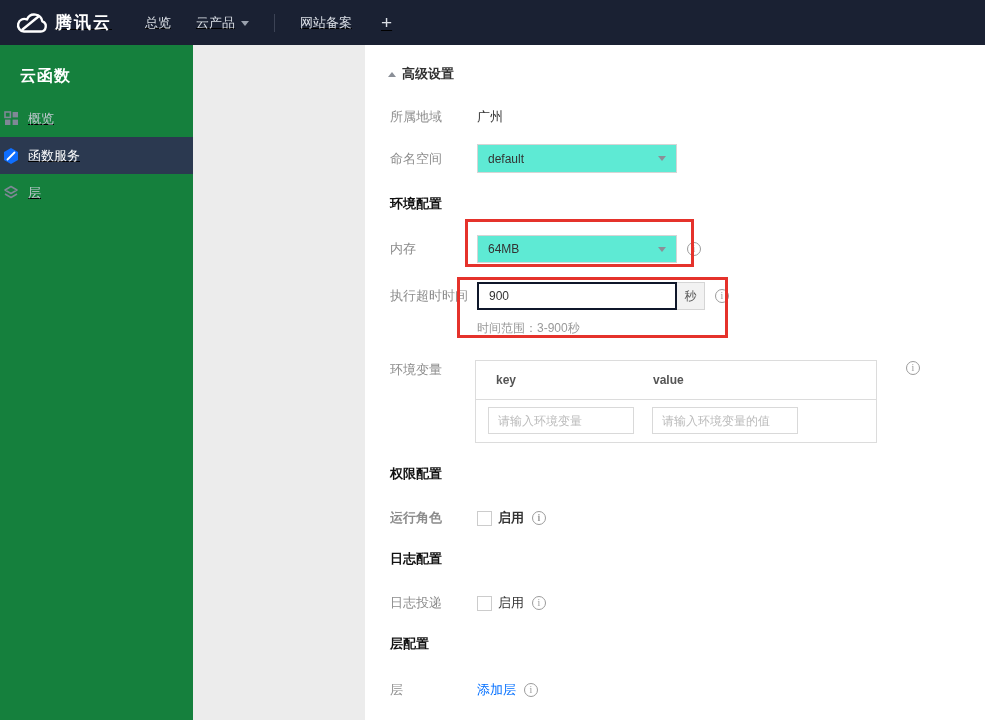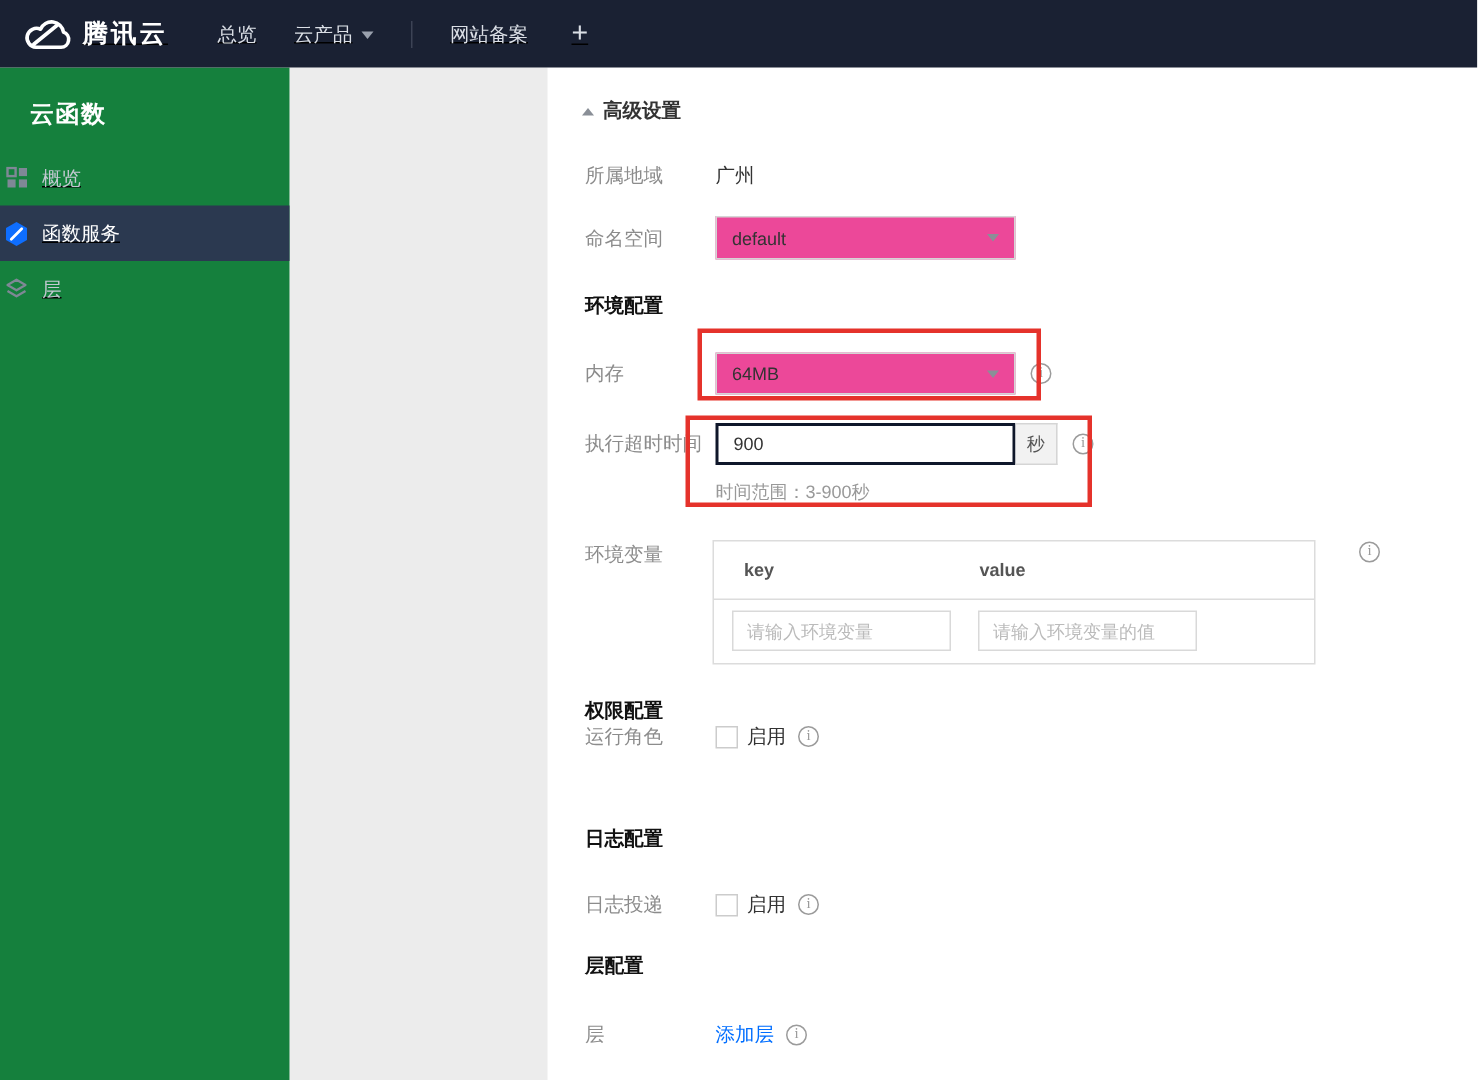--- a/index.html
+++ b/index.html
@@ -34,21 +34,21 @@
   
   .content { position:absolute; left:365px; top:45px; width:620px; height:675px; background:#fff; }
   .content .abs { position:absolute; }
   .adv-toggle { display:flex; align-items:center; cursor:pointer; }
   .tri-up { width:0; height:0; border-left:4px solid transparent; border-right:4px solid transparent; border-bottom:5px solid #8a8f97; margin-right:6px; }
   .adv-text { font-size:13px; font-weight:bold; color:#333; }
   .form-row { position:absolute; left:25px; display:flex; align-items:center; height:28px; }
   .flabel { width:87px; font-size:13px; color:#8c8c8c; flex:none; }
   .fvalue { font-size:13px; color:#333; }
   .sec-head { position:absolute; left:25px; font-size:13px; font-weight:bold; color:#111; }
-  .select { width:200px; height:28px; border:1px solid #d5d5d5; background:#ec4899; display:flex; align-items:center; justify-content:space-between; padding:0 10px; font-size:12px; color:#333; cursor:pointer; }
+  .select { width:200px; height:28px; border:1px solid #d5d5d5; background:#5eead4; display:flex; align-items:center; justify-content:space-between; padding:0 10px; font-size:12px; color:#333; cursor:pointer; }
   .select.tall { height:29px; }
   .text-input { width:200px; height:28px; border:2px solid #0f172a; padding:0 10px; font-size:12px; color:#333; outline:none; }
   .unit-box { width:28px; height:28px; background:#f2f2f2; border:1px solid #d5d5d5; border-left:none; display:flex; align-items:center; justify-content:center; font-size:12px; color:#555; cursor:pointer; }
   .info-icon { display:inline-block; width:14px; height:14px; border:1px solid #9b9b9b; border-radius:50%; color:#9b9b9b; font-size:10px; line-height:12px; text-align:center; font-family:"Liberation Serif",serif; flex:none; }
   .info-icon::after { content:"i"; }
   .hint { position:absolute; font-size:12px; color:#999; }
   .redbox { position:absolute; border:3px solid #e5322b; pointer-events:none; z-index:5; background:transparent; }
 
   .env-table { position:absolute; width:402px; height:83px; border:1px solid #dcdcdc; background:#fff; }
   .env-head { height:39px; border-bottom:1px solid #dcdcdc; display:flex; align-items:center; font-size:12px; font-weight:bold; color:#555; }
@@ -174,21 +174,21 @@
       </div>
       <div class="env-body">
         <input type="text" placeholder="请输入环境变量" style="">
         <input type="text" placeholder="请输入环境变量的值" style="">
       </div>
     </div>
     <span class="abs info-icon" style="left:541px; top:316px;"></span>
 
     <div class="sec-head" style="top:420px;">权限配置</div>
 
-    <div class="form-row" style="top:432px;">
+    <div class="form-row" style="top:459px;font-weight:bold;">
       <span class="flabel">运行角色</span>
       <span class="checkbox"></span>
       <span class="cb-label">启用</span>
       <span class="info-icon ml8"></span>
     </div>
 
     <div class="sec-head" style="top:505px;">日志配置</div>
 
     <div class="form-row" style="top:544px;">
       <span class="flabel">日志投递</span>

